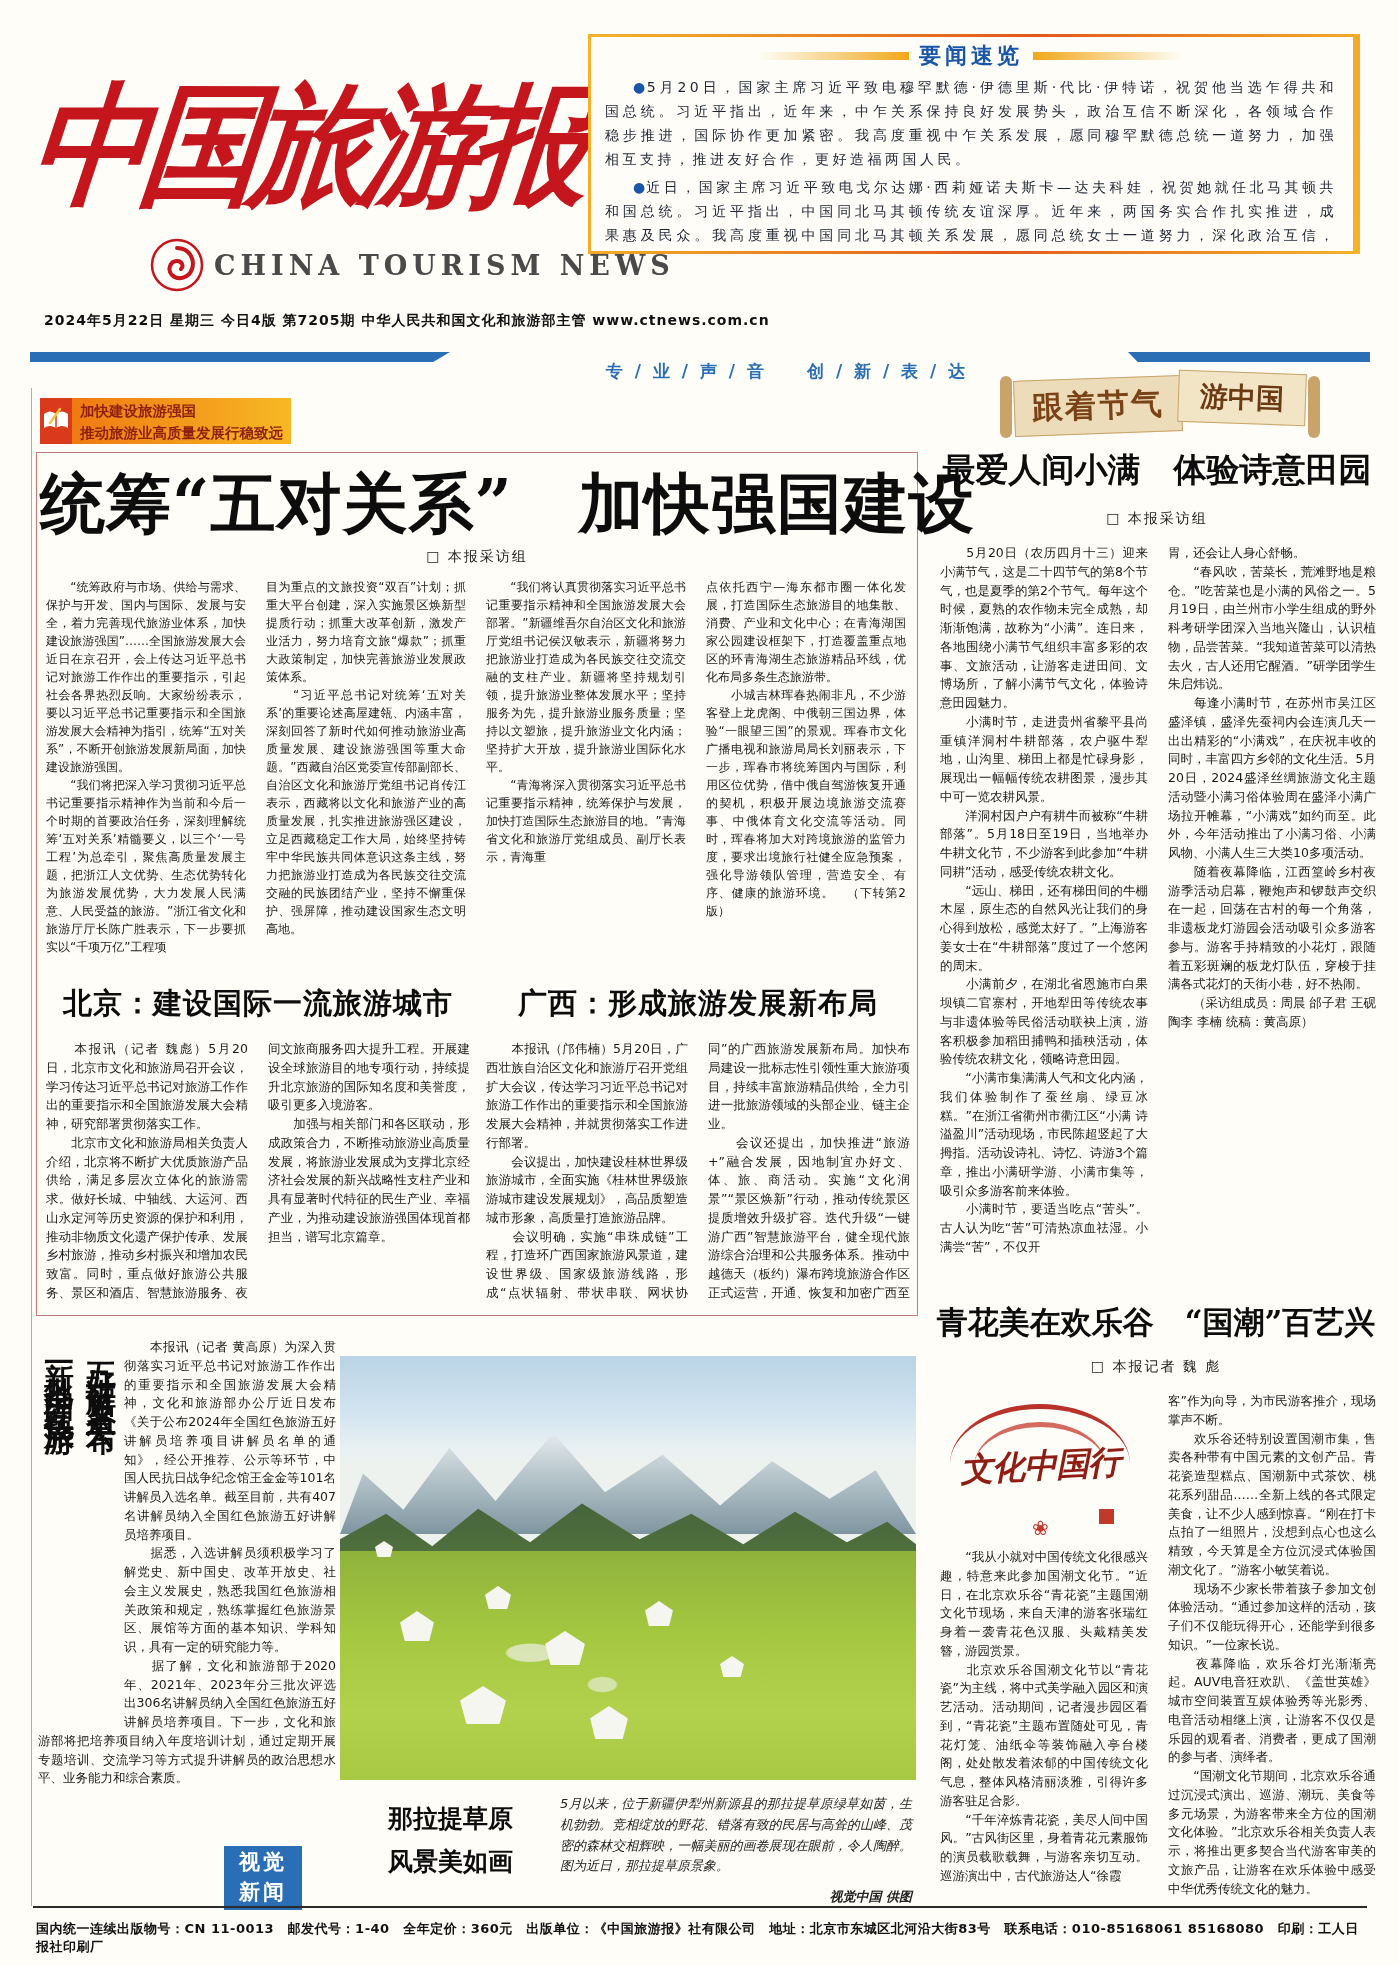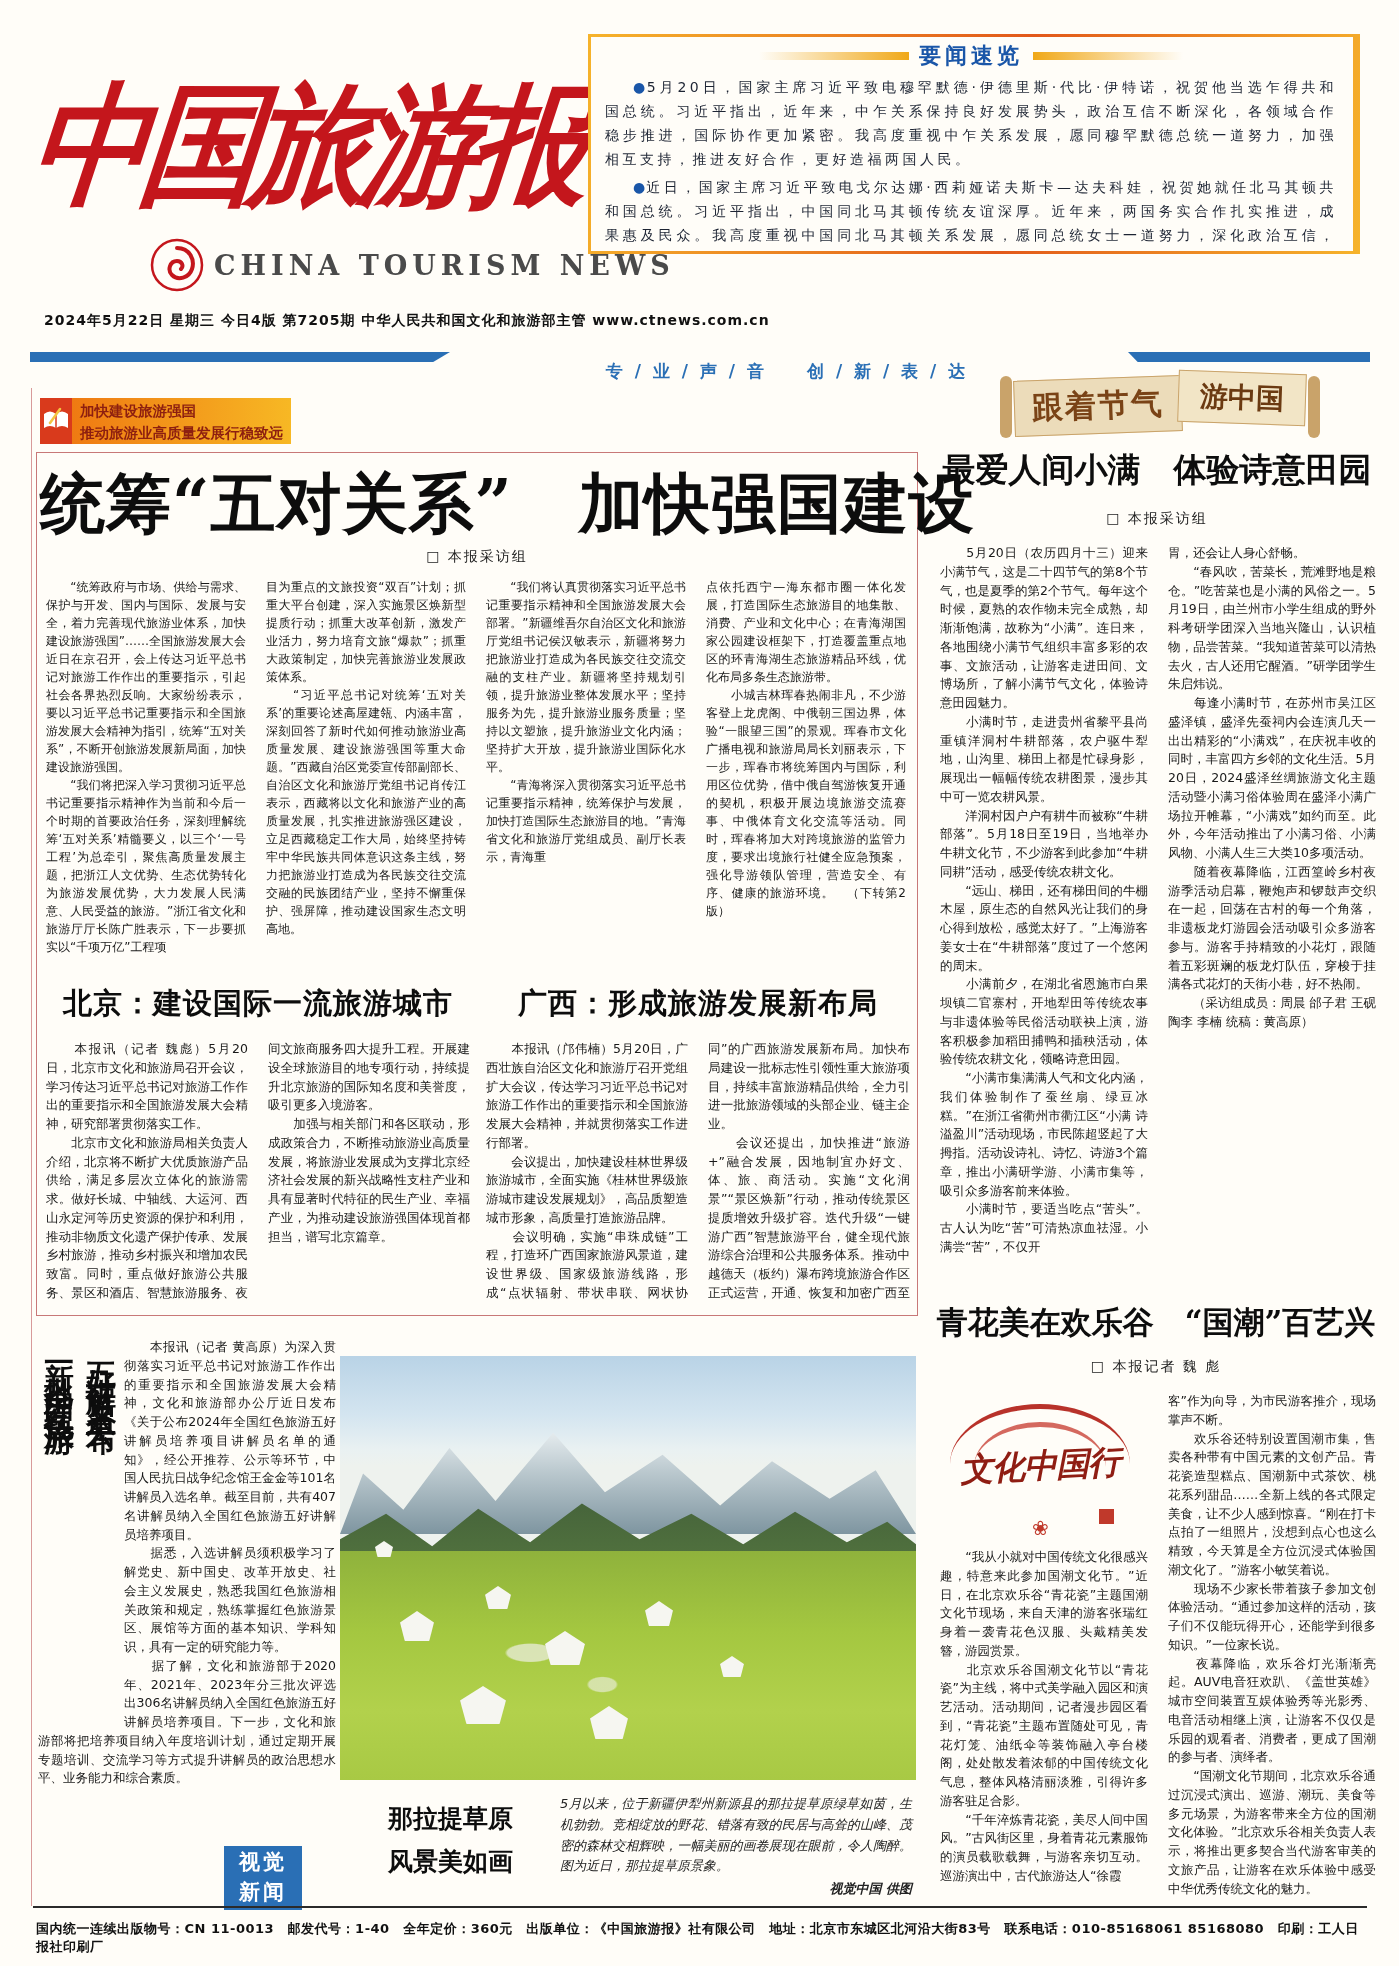--- a/index.html
+++ b/index.html
@@ -103,21 +103,21 @@
   .yurt{ position:absolute; background:#f6f6f1; box-shadow:0 2px 2px rgba(60,80,30,.35);
     clip-path:polygon(50% 0,100% 38%,86% 100%,14% 100%,0 38%); }
 
   
   .vbadge{ left:224px; top:1846px; width:78px; height:64px; background:#2a6fb5; color:#fff;
     font-weight:bold; font-size:21px; text-align:center; line-height:1.45; padding-top:1px; letter-spacing:3px; }
   .cap-title{ left:388px; top:1798px; width:170px; text-align:left;
     font-family:"DejaVu Serif","Liberation Serif",serif; font-size:25px; font-weight:bold; line-height:1.7; color:#0d0d0d; }
   .cap-text{ left:560px; top:1794px; width:352px; font-size:13px; line-height:1.6;
     text-align:justify; color:#222; font-style:italic; }
-  .cap-credit{ text-align:right; font-style:italic; font-weight:bold; margin-top:2px; }
+  .cap-credit{ text-align:right; font-style:italic; font-weight:bold; margin-top:10px; }
 
   
   .scroll-banner{ left:1000px; top:370px; width:320px; height:74px; }
   .scroll-cap{ position:absolute; width:12px; height:62px; top:6px; background:#c9a36a; border-radius:6px; }
   .scroll-p1{ position:absolute; left:14px; top:8px; width:168px; height:56px; background:#ecdcba;
     border:1px solid #c9a36a; transform:rotate(-2deg); display:flex; align-items:center; justify-content:center;
     font-family:"DejaVu Serif","Liberation Serif",serif; font-size:31px; font-weight:bold; color:#7a4316; letter-spacing:2px; }
   .scroll-p2{ position:absolute; left:178px; top:2px; width:128px; height:52px; background:#f2e5c6;
     border:1px solid #c9a36a; transform:rotate(2deg); display:flex; align-items:center; justify-content:center;
     font-family:"DejaVu Serif","Liberation Serif",serif; font-size:28px; font-weight:bold; color:#6b3a12; }

